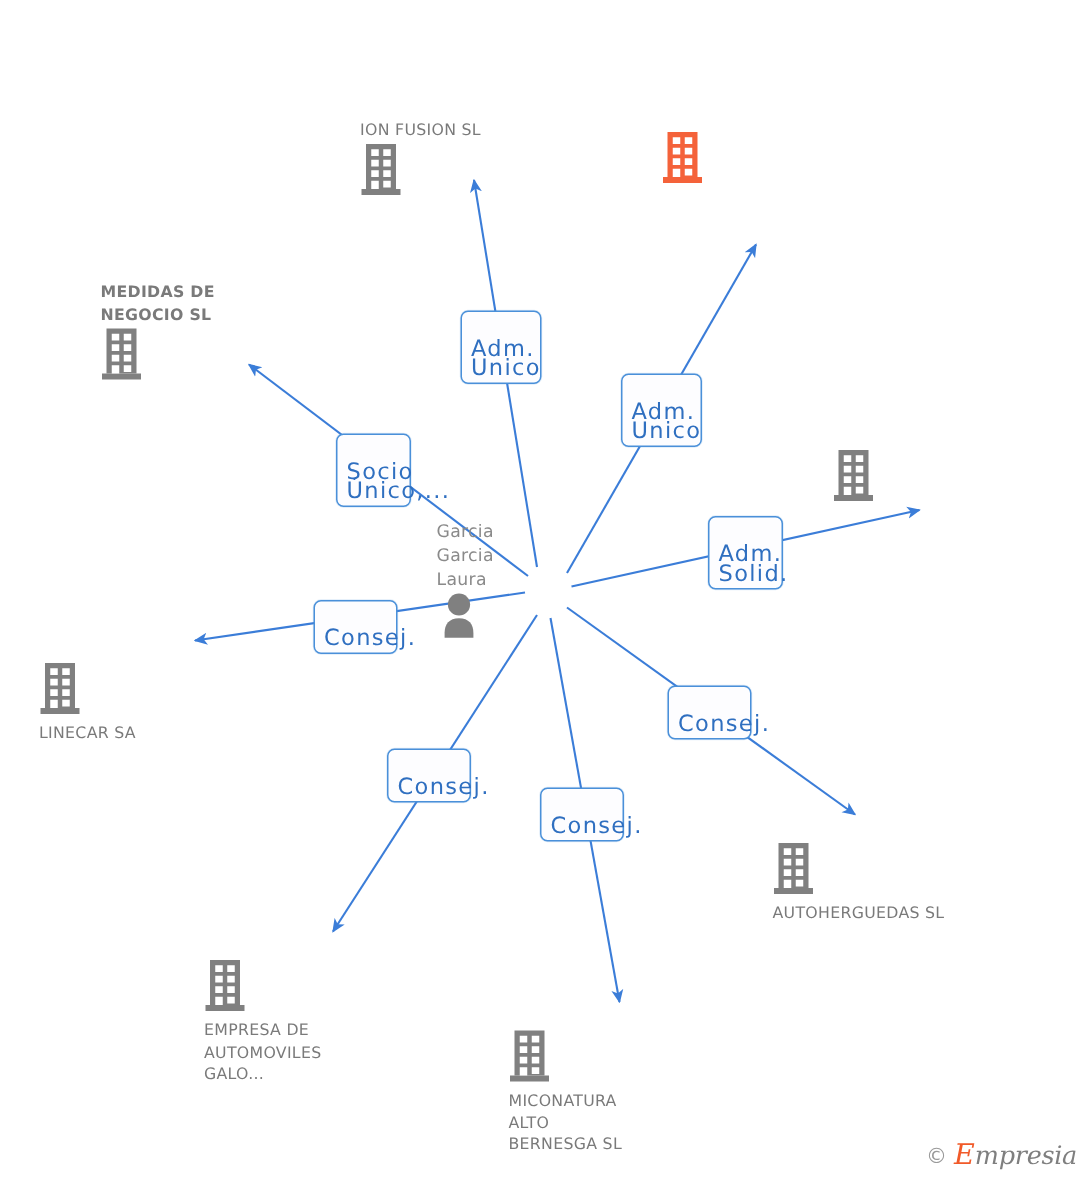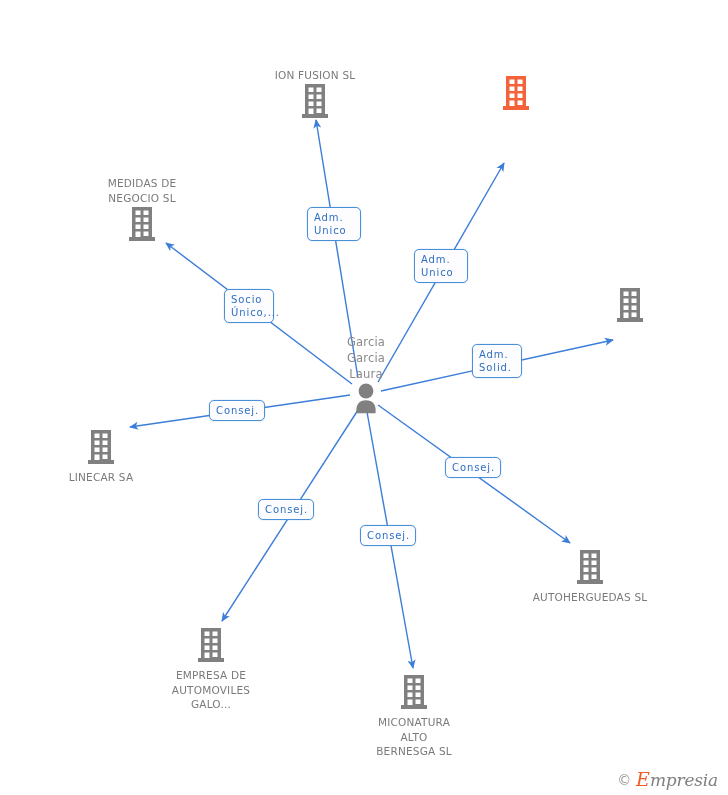--- a/index.html
+++ b/index.html
@@ -20,21 +20,21 @@
     left: 0;
     top: 0;
     width: 728px;
     height: 795px;
     pointer-events: none;
   }
   .node {
     position: absolute;
     width: 150px;
     margin-left: -75px;
-    text-align: center;
+    margin-top: 12px;
   }
   .node-label {
     font-size: 10.5px;
     line-height: 14.5px;
     color: #7a7a7a;
     letter-spacing: 0.2px;
     white-space: pre-line;
   }
   .node-label.person {
     color: #8a8a8a;
@@ -51,32 +51,32 @@
   }
   .node.below .node-icon-wrap { margin-bottom: 3px; }
   .node.above .node-icon-wrap { margin-top: 1px; }
   .edge-label {
     position: absolute;
     box-sizing: border-box;
     background: #fdfdff;
     border: 1.4px solid #4a90d9;
     border-radius: 5px;
     color: #2f6fc0;
-    font-size: 10px;
+    font-size: 15px;
     line-height: 13px;
     letter-spacing: 0.9px;
     text-align: left;
-    padding: 3px 5px 3px 6px;
+    padding: 18px 5px 3px 6px;
     white-space: pre-line;
     box-shadow: 0 0 0 0.5px rgba(74,144,217,0.18);
   }
   #watermark {
     position: absolute;
     right: 10px;
-    bottom: 4px;
+    bottom: 14px;
     font-size: 15px;
     line-height: 20px;
     white-space: nowrap;
   }
   #watermark .c {
     color: #9a9a9a;
     font-size: 14px;
     vertical-align: 1px;
   }
   #watermark .e {
@@ -139,21 +139,21 @@
             <rect x="7.5" y="4.5" width="5" height="4.5" fill="#fff"></rect>
             <rect x="15.5" y="4.5" width="5" height="4.5" fill="#fff"></rect>
             <rect x="7.5" y="11.5" width="5" height="4.5" fill="#fff"></rect>
             <rect x="15.5" y="11.5" width="5" height="4.5" fill="#fff"></rect>
             <rect x="7.5" y="18.5" width="5" height="4.5" fill="#fff"></rect>
             <rect x="15.5" y="18.5" width="5" height="4.5" fill="#fff"></rect>
             <rect x="7.5" y="25.5" width="5" height="5.5" fill="#fff"></rect>
             <rect x="15.5" y="25.5" width="5" height="4.5" fill="#fff"></rect>
           </svg></div>
       </div>
-      <div class="node above" style="left: 142px; top: 176px;">
+      <div class="node above" style="left: 142px; top: 176px; font-weight: bold;">
         <div class="node-label">MEDIDAS DE
 NEGOCIO SL</div>
         <div class="node-icon-wrap"><svg width="28" height="36" viewBox="0 0 28 36" xmlns="http://www.w3.org/2000/svg">
             <rect x="4" y="1" width="20" height="30" fill="#808080"></rect>
             <rect x="1" y="31" width="26" height="4" fill="#808080"></rect>
             <rect x="7.5" y="4.5" width="5" height="4.5" fill="#fff"></rect>
             <rect x="15.5" y="4.5" width="5" height="4.5" fill="#fff"></rect>
             <rect x="7.5" y="11.5" width="5" height="4.5" fill="#fff"></rect>
             <rect x="15.5" y="11.5" width="5" height="4.5" fill="#fff"></rect>
             <rect x="7.5" y="18.5" width="5" height="4.5" fill="#fff"></rect>

